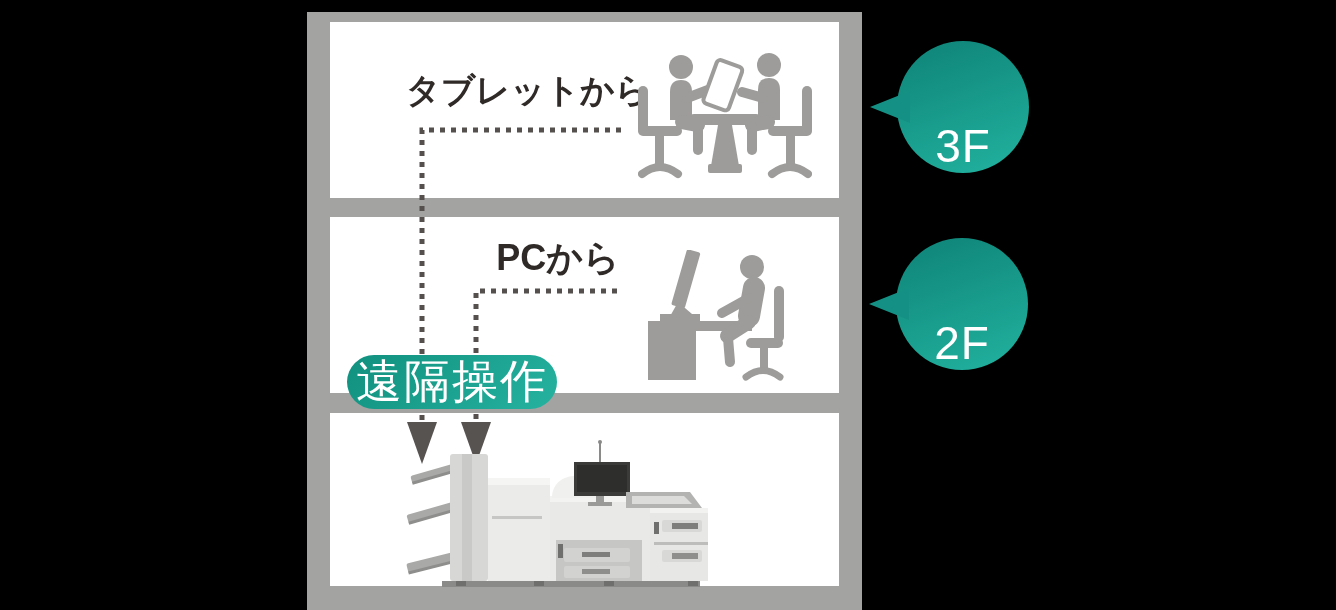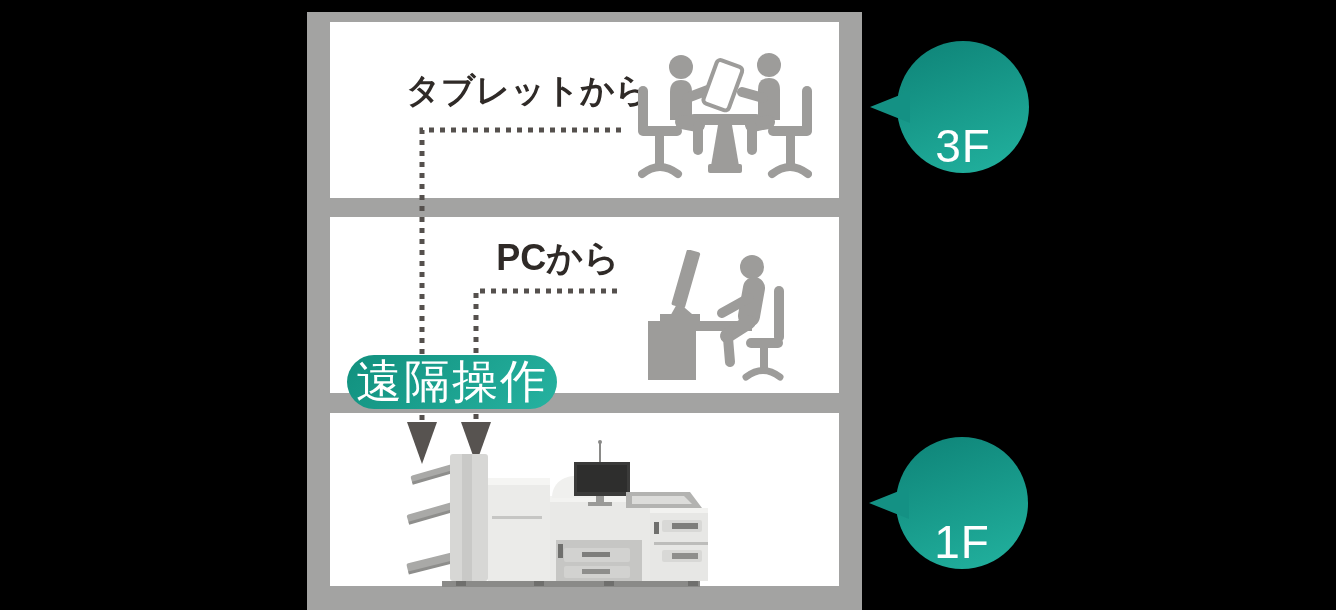--- a/index.html
+++ b/index.html
@@ -196,18 +196,18 @@
     <rect x="200" y="143" width="10" height="5" fill="#6f6f6d"></rect>
     <rect x="284" y="143" width="10" height="5" fill="#6f6f6d"></rect>
   </svg>
 
   <div class="pill">遠隔操作</div>
 
   <div class="badge badge-3f">
     <div class="pointer"></div>
     <span>3F</span>
   </div>
-  <div class="badge badge-1f">
+  <div class="badge badge-2f">
     <div class="pointer"></div>
-    <span>1F</span>
+    <span>2F</span>
   </div>
 
 </div>
 
 </body></html>

